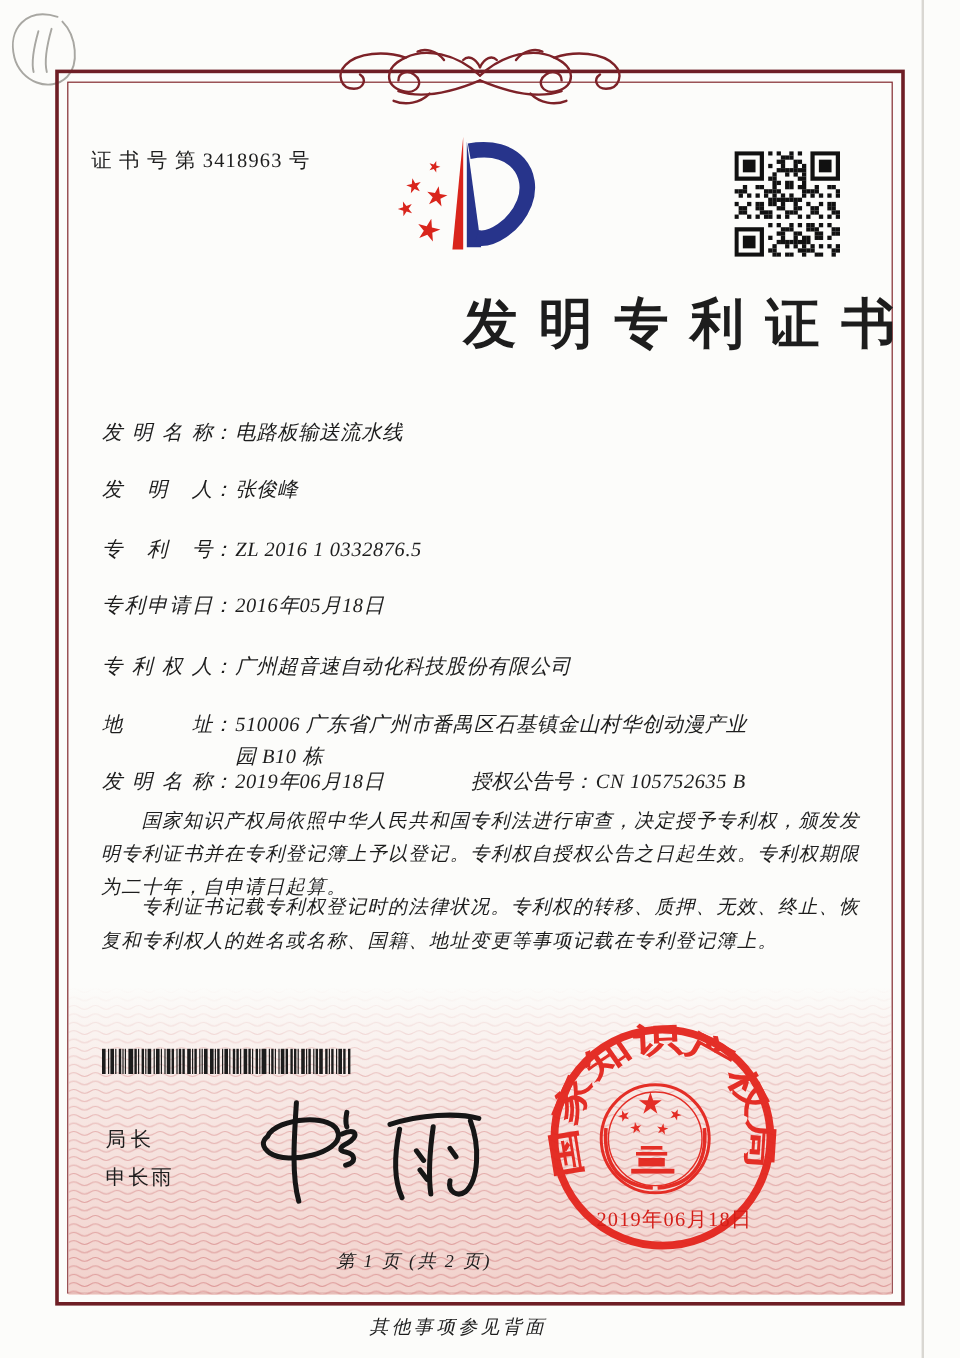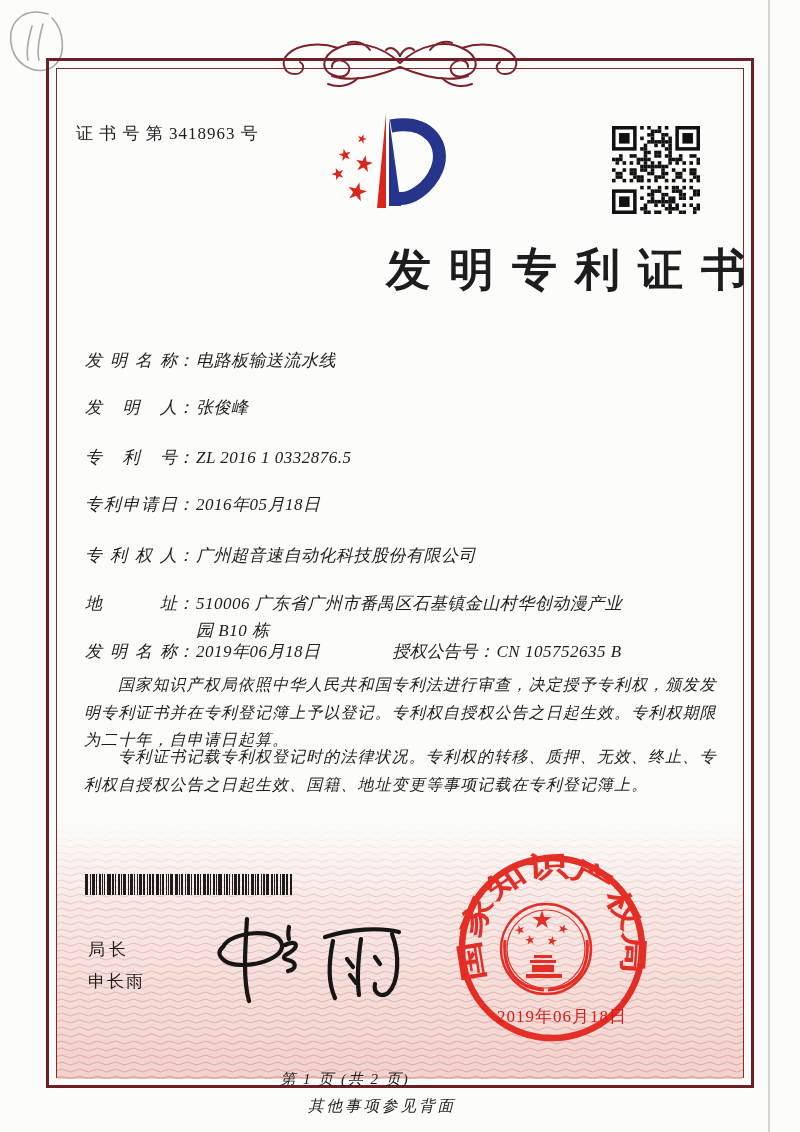--- a/index.html
+++ b/index.html
@@ -29,21 +29,21 @@
         background:linear-gradient(180deg,rgba(243,216,212,0) 0%,rgba(243,212,207,.45) 30%,rgba(240,202,196,.85) 100%);}
   .pink svg.waves{position:absolute;left:0;top:0;}
   .barcode{position:absolute;left:28px;top:52px;width:212px;height:21px;}
   .barcode div{position:absolute;top:0;bottom:0;background:#1c1c1c;}
   .signer-title{position:absolute;left:31px;top:116px;font-size:17px;letter-spacing:4px;}
   .signer-name{position:absolute;left:31px;top:148px;font-size:17px;letter-spacing:2px;}
   .sig-svg{position:absolute;left:128px;top:83px;}
   .seal-svg{position:absolute;left:393px;top:26px;}
   .seal-date{position:absolute;left:405px;top:183px;width:200px;text-align:center;
              color:#d41e18;font-size:17px;letter-spacing:1px;}
-  .page-note{position:absolute;left:0;width:576px;top:248px;text-align:center;
+  .page-note{position:absolute;left:0;width:576px;top:220px;text-align:center;
              font-size:15px;font-style:italic;letter-spacing:2px;}
   .back-note{position:absolute;left:0;width:764px;top:1096px;text-align:center;
              font-size:15.5px;font-style:italic;letter-spacing:3px;}
   .pencil-svg{position:absolute;left:2px;top:4px;}
   .ornament-svg{position:absolute;left:262px;top:34px;}
   .scan-edge{position:absolute;left:768px;top:0;width:2px;height:1132px;background:#cfcdc8;opacity:.8;}
   .hidden-defs{position:absolute;width:0;height:0;}
 </style>
 </head>
 <body>
@@ -334,21 +334,21 @@
       <span class="colon">：</span>
     <span class="val">2019年06月18日</span>
     <span class="grp2">
       <span>授权公告号</span>
         <span>：</span>
       <span class="val">CN 105752635 B</span>
     </span>
   </div>
 
   <div class="para" style="top:671px">国家知识产权局依照中华人民共和国专利法进行审查，决定授予专利权，颁发发明专利证书并在专利登记簿上予以登记。专利权自授权公告之日起生效。专利权期限为二十年，自申请日起算。</div>
-  <div class="para" style="top:743px">专利证书记载专利权登记时的法律状况。专利权的转移、质押、无效、终止、专利权自授权公告之日起生效、国籍、地址变更等事项记载在专利登记簿上。</div>
+  <div class="para" style="top:743px">专利证书记载专利权登记时的法律状况。专利权的转移、质押、无效、终止、恢复和专利权人的姓名或名称、国籍、地址变更等事项记载在专利登记簿上。</div>
 
   <div class="pink">
     <svg class="waves" width="686" height="257">
       <defs>
         <pattern id="wv" width="36" height="7" patternUnits="userSpaceOnUse">
           <path d="M0,3.5 Q4.5,0.5 9,3.5 T18,3.5 T27,3.5 T36,3.5" fill="none" stroke="#d98f8f" stroke-width="0.8"></path>
         </pattern>
         <linearGradient id="fade" x1="0" y1="0" x2="0" y2="1">
           <stop offset="0" stop-color="#fff" stop-opacity="0"></stop>
           <stop offset="0.3" stop-color="#fff" stop-opacity="0.5"></stop>

